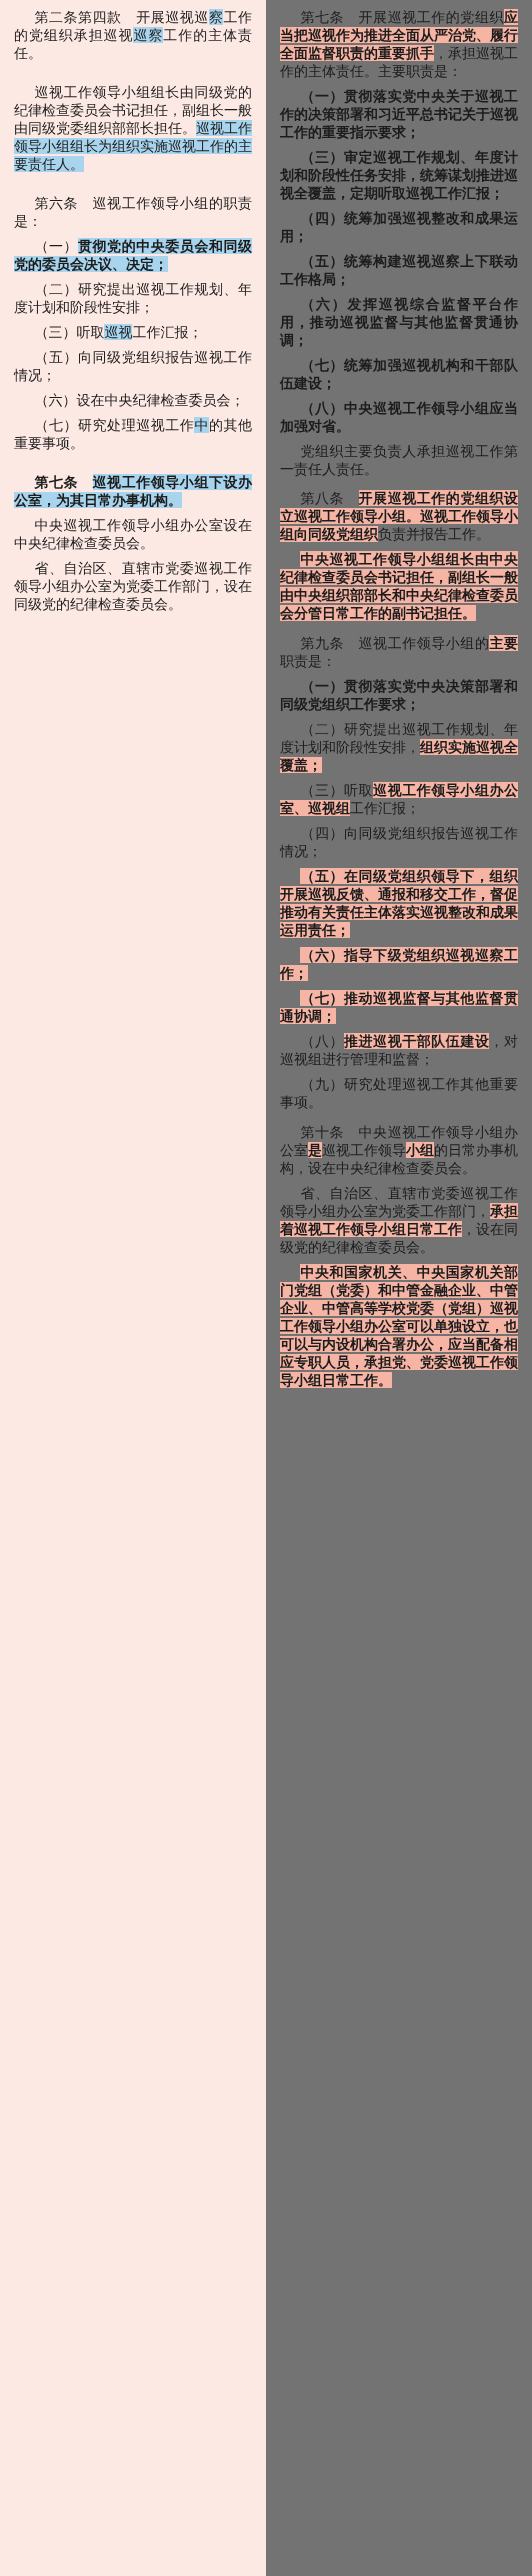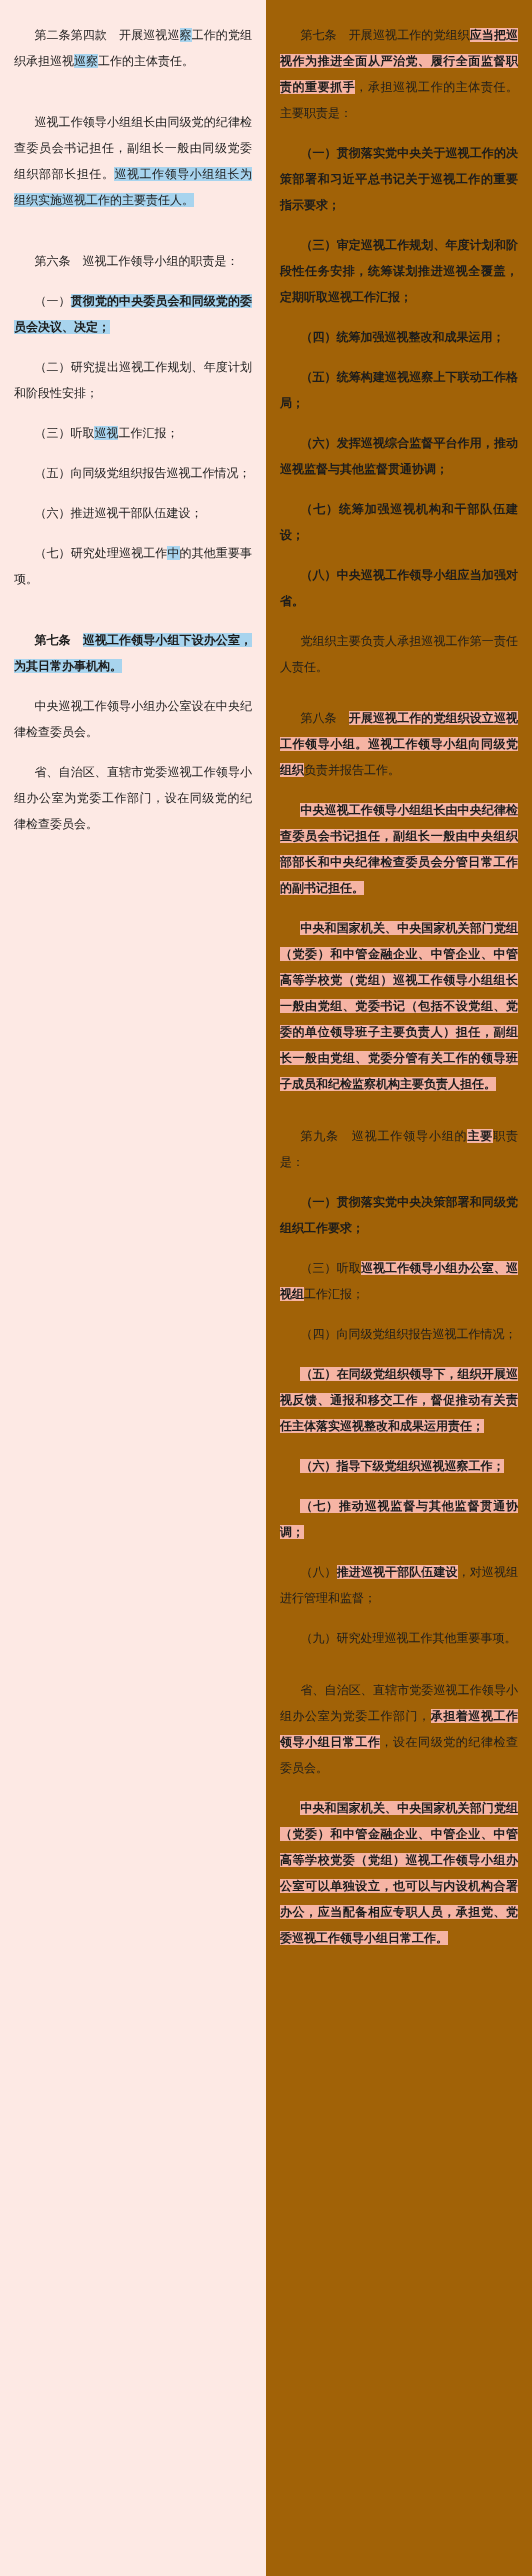--- a/index.html
+++ b/index.html
@@ -19,27 +19,27 @@
   }
   .col {
     width: 266px;
     box-sizing: border-box;
     padding: 7.8px 14px 15.7px 14px;
   }
   .col-left {
     background: #fde9e4;
   }
   .col-right {
-    background: #a16207;
+    background: #737373;
   }
   .para {
-    font-size: 12px;
-    line-height: 26px;
+    font-size: 14px;
+    line-height: 18px;
     color: #1c1c1c;
-    margin: 14px 0 7px 0;
+    margin: 0 0 7px 0;
     text-align: justify;
     text-justify: inter-ideograph;
     text-indent: 20.4px;
     word-break: break-all;
   }
   .bold {
     font-weight: bold;
   }
   .hl-blue {
     background: #a8d4ee;
@@ -57,49 +57,50 @@
   <div class="col col-left" id="left-col">
       <p class="para"><span class="plain">第二条第四款　开展巡视巡</span><span class="hl-blue">察</span><span class="plain">工作的党组织承担巡视</span><span class="hl-blue">巡察</span><span class="plain">工作的主体责任。</span></p>
       <div class="spacer-lg"></div>
       <p class="para"><span class="plain">巡视工作领导小组组长由同级党的纪律检查委员会书记担任，副组长一般由同级党委组织部部长担任。</span><span class="hl-blue">巡视工作领导小组组长为组织实施巡视工作的主要责任人。</span></p>
       <div class="spacer-lg"></div>
       <p class="para"><span class="plain">第六条　巡视工作领导小组的职责是：</span></p>
       <p class="para"><span class="plain">（一）</span><span class="bold hl-blue">贯彻党的中央委员会和同级党的委员会决议、决定；</span></p>
       <p class="para"><span class="plain">（二）研究提出巡视工作规划、年度计划和阶段性安排；</span></p>
       <p class="para"><span class="plain">（三）听取</span><span class="hl-blue">巡视</span><span class="plain">工作汇报；</span></p>
       <p class="para"><span class="plain">（五）向同级党组织报告巡视工作情况；</span></p>
-      <p class="para"><span class="plain">（六）推进巡视干部队伍建设；</span></p>
+      <p class="para"><span class="plain">（六）设在中央纪律检查委员会；</span></p>
       <p class="para"><span class="plain">（七）研究处理巡视工作</span><span class="hl-blue">中</span><span class="plain">的其他重要事项。</span></p>
       <div class="spacer-lg"></div>
       <p class="para"><span class="bold">第七条　</span><span class="bold hl-blue">巡视工作领导小组下设办公室，为其日常办事机构。</span></p>
       <p class="para"><span class="plain">中央巡视工作领导小组办公室设在中央纪律检查委员会。</span></p>
       <p class="para"><span class="plain">省、自治区、直辖市党委巡视工作领导小组办公室为党委工作部门，设在同级党的纪律检查委员会。</span></p>
     </div>
   <div class="col col-right" id="right-col">
       <p class="para"><span class="plain">第七条　开展巡视工作的党组织</span><span class="bold hl-red">应当把巡视作为推进全面从严治党、履行全面监督职责的重要抓手</span><span class="plain">，承担巡视工作的主体责任。主要职责是：</span></p>
       <p class="para"><span class="bold">（一）贯彻落实党中央关于巡视工作的决策部署和习近平总书记关于巡视工作的重要指示要求；</span></p>
       <p class="para"><span class="bold">（三）审定巡视工作规划、年度计划和阶段性任务安排，统筹谋划推进巡视全覆盖，定期听取巡视工作汇报；</span></p>
       <p class="para"><span class="bold">（四）统筹加强巡视整改和成果运用；</span></p>
       <p class="para"><span class="bold">（五）统筹构建巡视巡察上下联动工作格局；</span></p>
       <p class="para"><span class="bold">（六）发挥巡视综合监督平台作用，推动巡视监督与其他监督贯通协调；</span></p>
       <p class="para"><span class="bold">（七）统筹加强巡视机构和干部队伍建设；</span></p>
       <p class="para"><span class="bold">（八）中央巡视工作领导小组应当加强对省。</span></p>
       <p class="para"><span class="plain">党组织主要负责人承担巡视工作第一责任人责任。</span></p>
       <div class="spacer-sm"></div>
       <p class="para"><span class="plain">第八条　</span><span class="bold hl-red">开展巡视工作的党组织设立巡视工作领导小组。巡视工作领导小组向同级党组织</span><span class="plain">负责并报告工作。</span></p>
       <p class="para"><span class="bold hl-red">中央巡视工作领导小组组长由中央纪律检查委员会书记担任，副组长一般由中央组织部部长和中央纪律检查委员会分管日常工作的副书记担任。</span></p>
-      <p class="para"><span class="bold hl-red">中央和国家机关、中央国家机关部门党组（党委）和中管金融企业、中管企业、中管高等学校党（党组）巡视工作领导小组组长一般由党组、党委书记（包括不设党组、党委的单位领导班子主要负责人）担任，副组长一般由党组、党委分管有关工作的领导班子成员和纪检监察机构主要负责人担任。</span></p>
       <div class="spacer-sm"></div>
       <p class="para"><span class="plain">第九条　巡视工作领导小组的</span><span class="bold hl-red">主要</span><span class="plain">职责是：</span></p>
       <p class="para"><span class="bold">（一）贯彻落实党中央决策部署和同级党组织工作要求；</span></p>
+      <p class="para"><span class="plain">（二）研究提出巡视工作规划、年度计划和阶段性安排，</span><span class="bold hl-red">组织实施巡视全覆盖；</span></p>
       <p class="para"><span class="plain">（三）听取</span><span class="bold hl-red">巡视工作领导小组办公室、巡视组</span><span class="plain">工作汇报；</span></p>
       <p class="para"><span class="plain">（四）向同级党组织报告巡视工作情况；</span></p>
       <p class="para"><span class="bold hl-red">（五）在同级党组织领导下，组织开展巡视反馈、通报和移交工作，督促推动有关责任主体落实巡视整改和成果运用责任；</span></p>
       <p class="para"><span class="bold hl-red">（六）指导下级党组织巡视巡察工作；</span></p>
       <p class="para"><span class="bold hl-red">（七）推动巡视监督与其他监督贯通协调；</span></p>
       <p class="para"><span class="plain">（八）</span><span class="bold hl-red">推进巡视干部队伍建设</span><span class="plain">，对巡视组进行管理和监督；</span></p>
       <p class="para"><span class="plain">（九）研究处理巡视工作其他重要事项。</span></p>
       <div class="spacer-sm"></div>
+      <p class="para"><span class="plain">第十条　中央巡视工作领导小组办公室</span><span class="bold hl-red">是</span><span class="plain">巡视工作领导</span><span class="bold hl-red">小组</span><span class="plain">的日常办事机构，设在中央纪律检查委员会。</span></p>
       <p class="para"><span class="plain">省、自治区、直辖市党委巡视工作领导小组办公室为党委工作部门，</span><span class="bold hl-red">承担着巡视工作领导小组日常工作</span><span class="plain">，设在同级党的纪律检查委员会。</span></p>
       <p class="para"><span class="bold hl-red">中央和国家机关、中央国家机关部门党组（党委）和中管金融企业、中管企业、中管高等学校党委（党组）巡视工作领导小组办公室可以单独设立，也可以与内设机构合署办公，应当配备相应专职人员，承担党、党委巡视工作领导小组日常工作。</span></p>
     </div>
 </div>
 
 
 </body></html>

